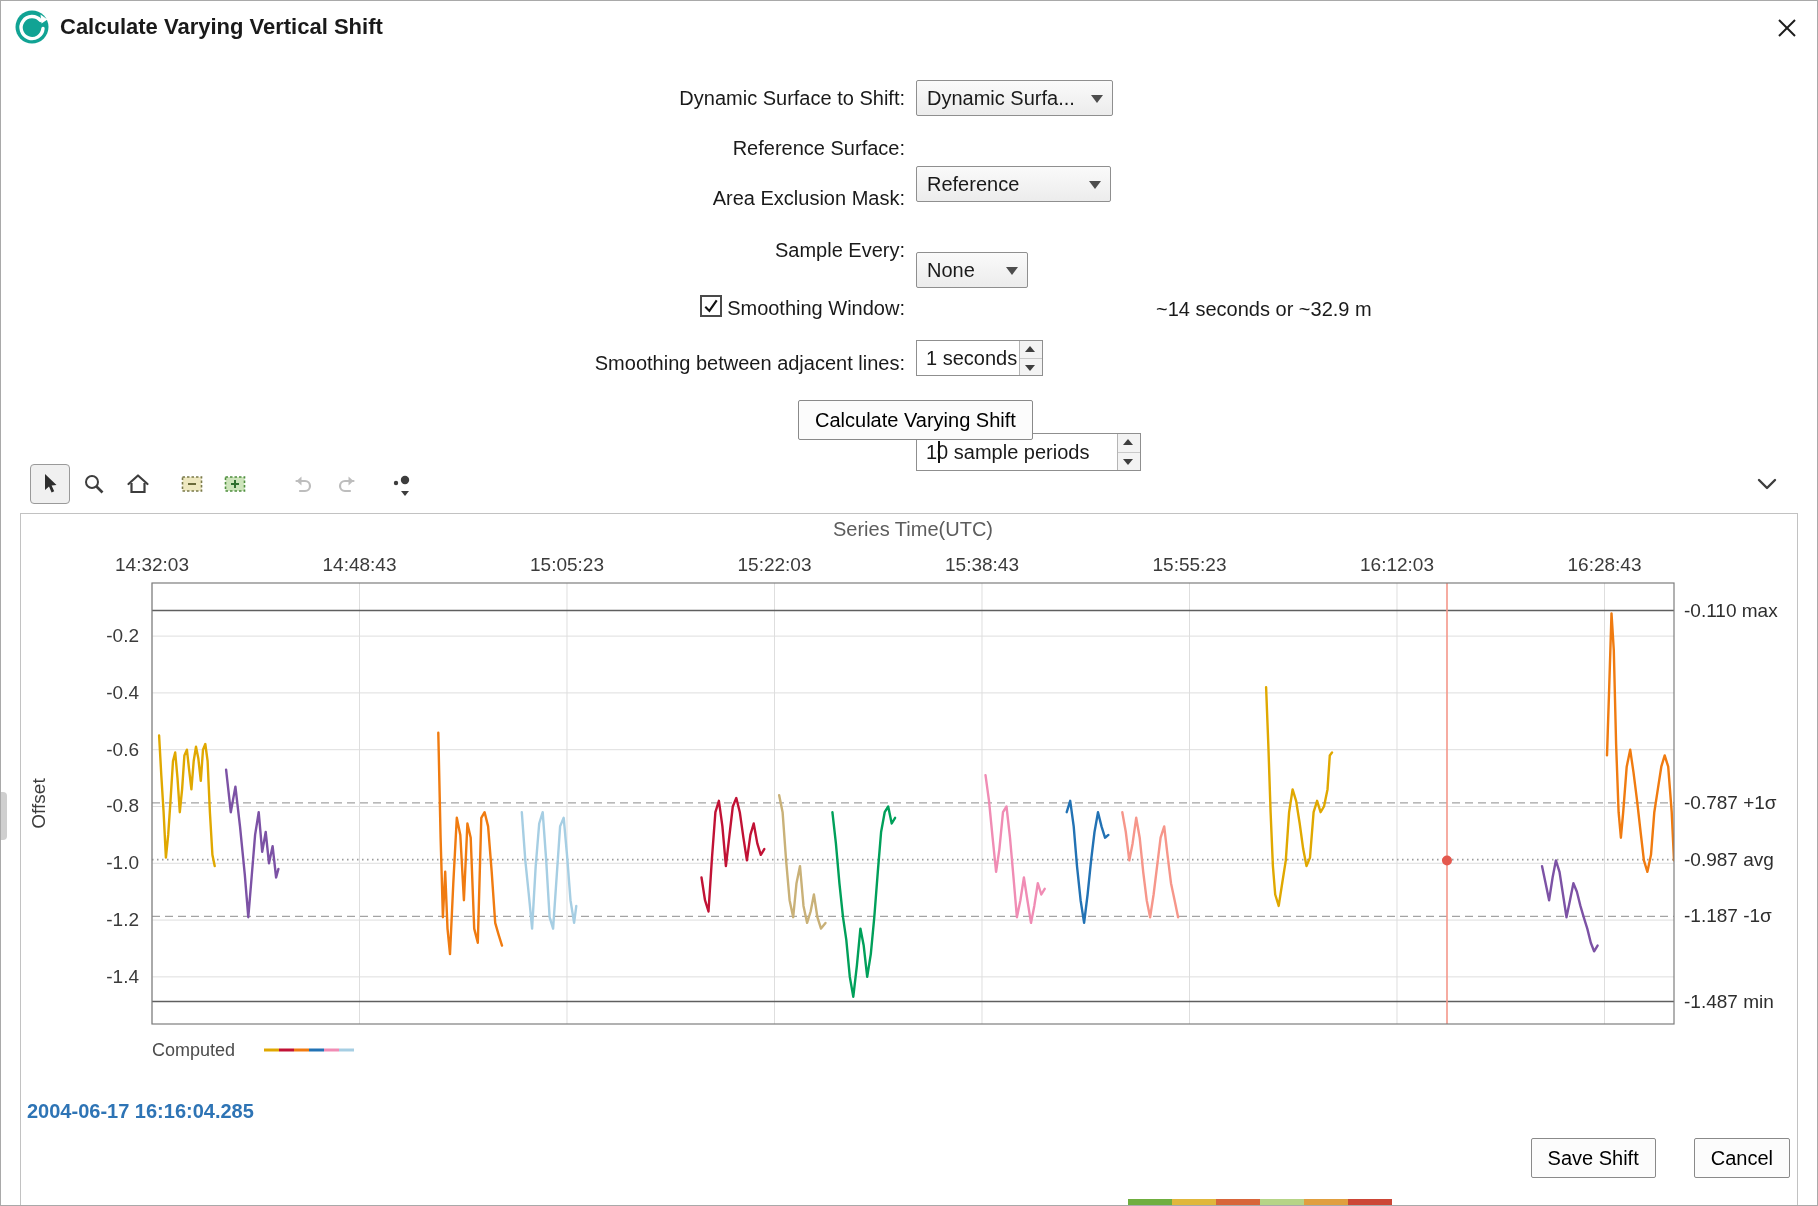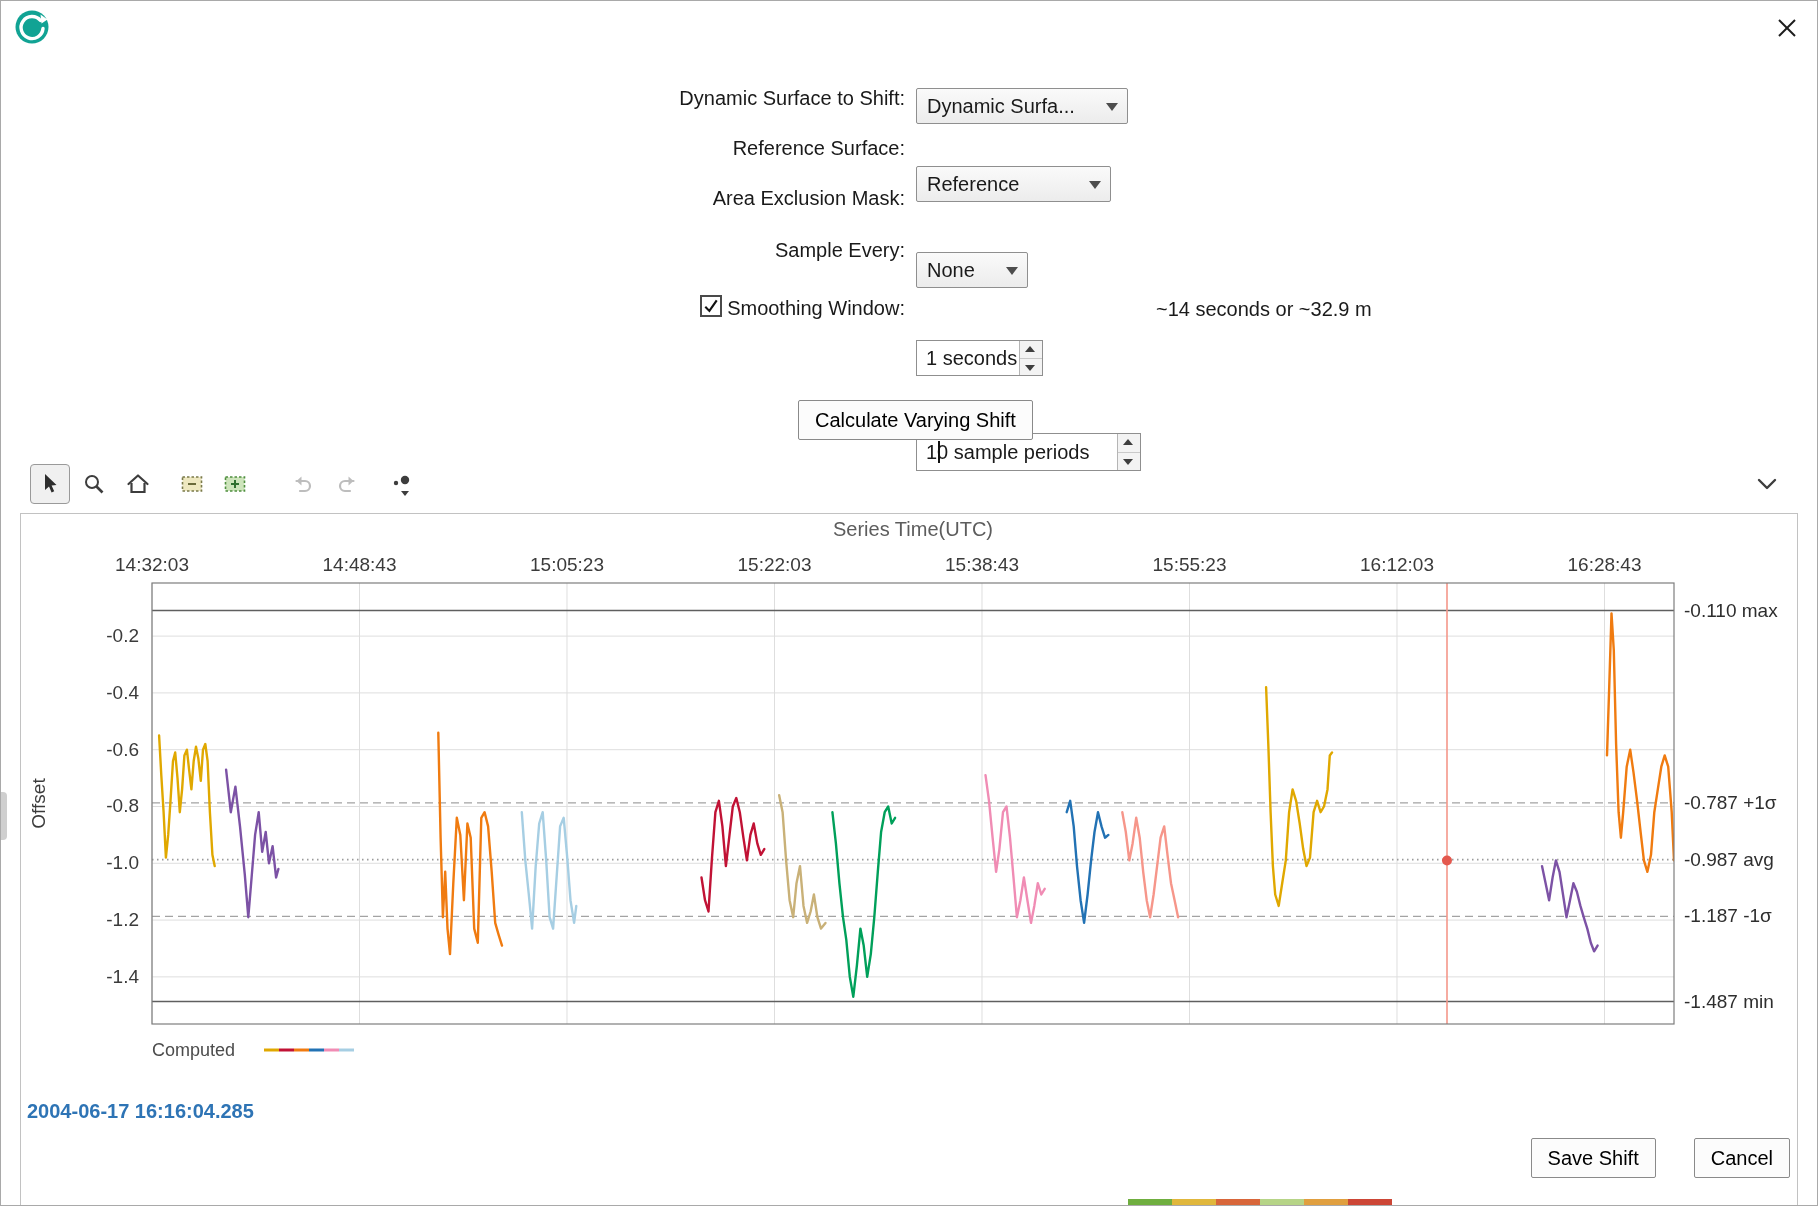--- a/index.html
+++ b/index.html
@@ -62,32 +62,33 @@
 <div class="frame"></div>
 
 <div class="titlebar">
   <span class="app-icon">
     <svg width="36" height="36" viewBox="0 0 36 36">
       <circle cx="18" cy="18" r="16.5" fill="#11a394"></circle>
       <path d="M26.5 11.5 A11 11 0 1 0 29 19.5" stroke="#ffffff" stroke-width="3.4" fill="none" stroke-linecap="round"></path>
       <polygon points="26.5,5.5 27.5,14.5 33.5,10.5" fill="#ffffff"></polygon>
     </svg>
   </span>
+  <span class="window-title">Calculate Varying Vertical Shift</span>
   <span class="close-btn">
     <svg width="26" height="26" viewBox="0 0 26 26">
       <line x1="5" y1="5" x2="21" y2="21" stroke="#1c1c1c" stroke-width="2"></line>
       <line x1="21" y1="5" x2="5" y2="21" stroke="#1c1c1c" stroke-width="2"></line>
     </svg>
   </span>
 </div>
 
 <div>
 
   <span class="form-label" style="top:80px">Dynamic Surface to Shift:</span>
-  <div class="control dropdown" style="top:88px;width:212px">
+  <div class="control dropdown" style="top:80px;width:197px">
     <span>Dynamic Surfa...</span>
     <span class="dd-arrow"></span>
   </div>
 
   <span class="form-label" style="top:130px">Reference Surface:</span>
   <div class="control dropdown" style="top:130px;width:195px">
     <span>Reference</span>
     <span class="dd-arrow"></span>
   </div>
 
@@ -115,20 +116,21 @@
   <div class="control spinner" style="top:289px;width:225px;height:38px">
     <span class="text-caret"></span>
     <span>10 sample periods</span>
     <span class="spin-btns">
       <span class="spin-up"></span>
       <span class="spin-down"></span>
     </span>
   </div>
   <span class="note" style="top:290px">~14 seconds or ~32.9 m</span>
 
+  <span class="form-label" style="top:345px">Smoothing between adjacent lines:</span>
   <div class="control spinner" style="top:345px;width:198px">
     <span>within 3 seconds</span>
     <span class="spin-btns">
       <span class="spin-up"></span>
       <span class="spin-down"></span>
     </span>
   </div>
 
   <button class="btn calc-btn">Calculate Varying Shift</button>
 </div>

